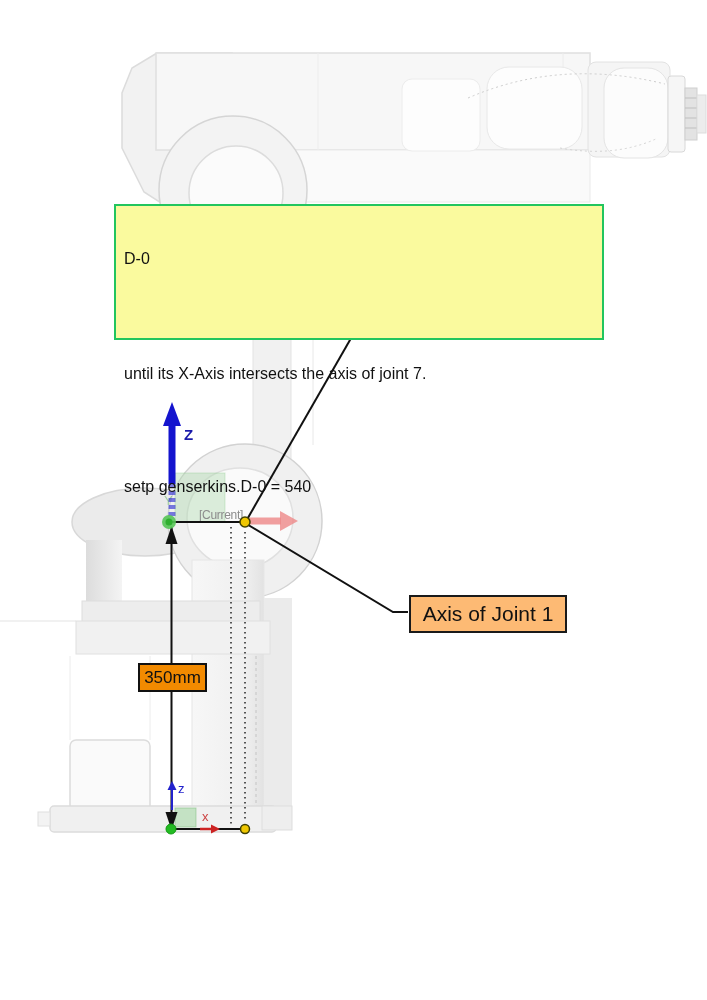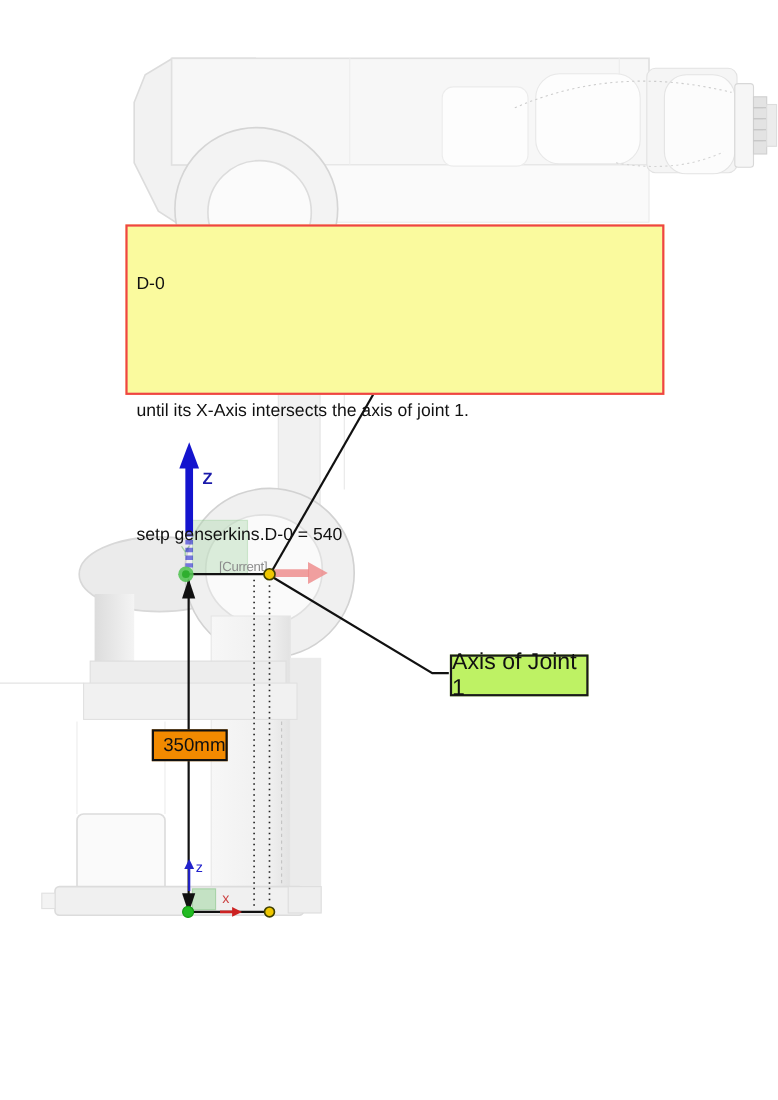--- a/index.html
+++ b/index.html
@@ -3,38 +3,38 @@
 <meta charset="utf-8">
 <style>
   html,body{margin:0;padding:0;background:#ffffff;}
   .canvas{
     position:relative;width:707px;height:1000px;background:#ffffff;overflow:hidden;
     font-family:"Liberation Sans", sans-serif;color:#111;
   }
   .canvas svg{position:absolute;left:0;top:0;}
   
   .callout{
-    position:absolute;left:114px;top:204px;width:490px;height:155px;
-    box-sizing:border-box;background:#FAFA9E;border:2px solid #ef4444;
+    position:absolute;left:114px;top:204px;width:490px;height:136px;
+    box-sizing:border-box;background:#FAFA9E;border:2px solid #22c55e;
     padding:5px 8px;font-size:16px;line-height:19px;white-space:pre-wrap;
   }
   .callout .body{margin-top:20px;}
   .callout .cmd{margin-top:18px;}
   
   .joint-label{
-    position:absolute;left:409px;top:595px;width:126px;height:38px;
-    box-sizing:border-box;background:#bef264;border:2px solid #1a1a1a;
+    position:absolute;left:409px;top:595px;width:158px;height:38px;
+    box-sizing:border-box;background:#fdba74;border:2px solid #1a1a1a;
     display:flex;align-items:center;justify-content:center;
     font-size:21px;
   }
   
   .dim-label{
     position:absolute;left:138px;top:663px;width:69px;height:29px;
     box-sizing:border-box;background:#F28A00;border:2px solid #111;
-    display:flex;align-items:center;justify-content:flex-end;
+    display:flex;align-items:center;justify-content:center;
     font-size:17px;
   }
   .svgtext{font-family:"Liberation Sans", sans-serif;}
 </style>
 </head>
 <body>
 
 <div class="canvas">
 
   <svg width="707" height="1000" viewBox="0 0 707 1000">
@@ -144,21 +144,21 @@
       <text class="svgtext" x="178" y="793" font-size="13" fill="#2222CC">z</text>
       <text class="svgtext" x="202" y="821" font-size="13" fill="#CC4444">x</text>
       <circle cx="171" cy="829" r="5" fill="#22BB22" stroke="#119911"></circle>
       <circle cx="245" cy="829" r="4.5" fill="#EFC700" stroke="#404000" stroke-width="1.5"></circle>
     </g>
   </svg>
 
   <div class="callout">
     <div>D-0</div>
     <div class="body">
-      <div>until its X-Axis intersects the axis of joint 1.</div>
+      <div>until its X-Axis intersects the axis of joint 7.</div>
     </div>
     <div class="cmd">setp genserkins.D-0 = 540</div>
   </div>
 
   <div class="joint-label">
     <span>Axis of Joint 1</span>
   </div>
 
   <div class="dim-label">
     <span>350mm</span>

